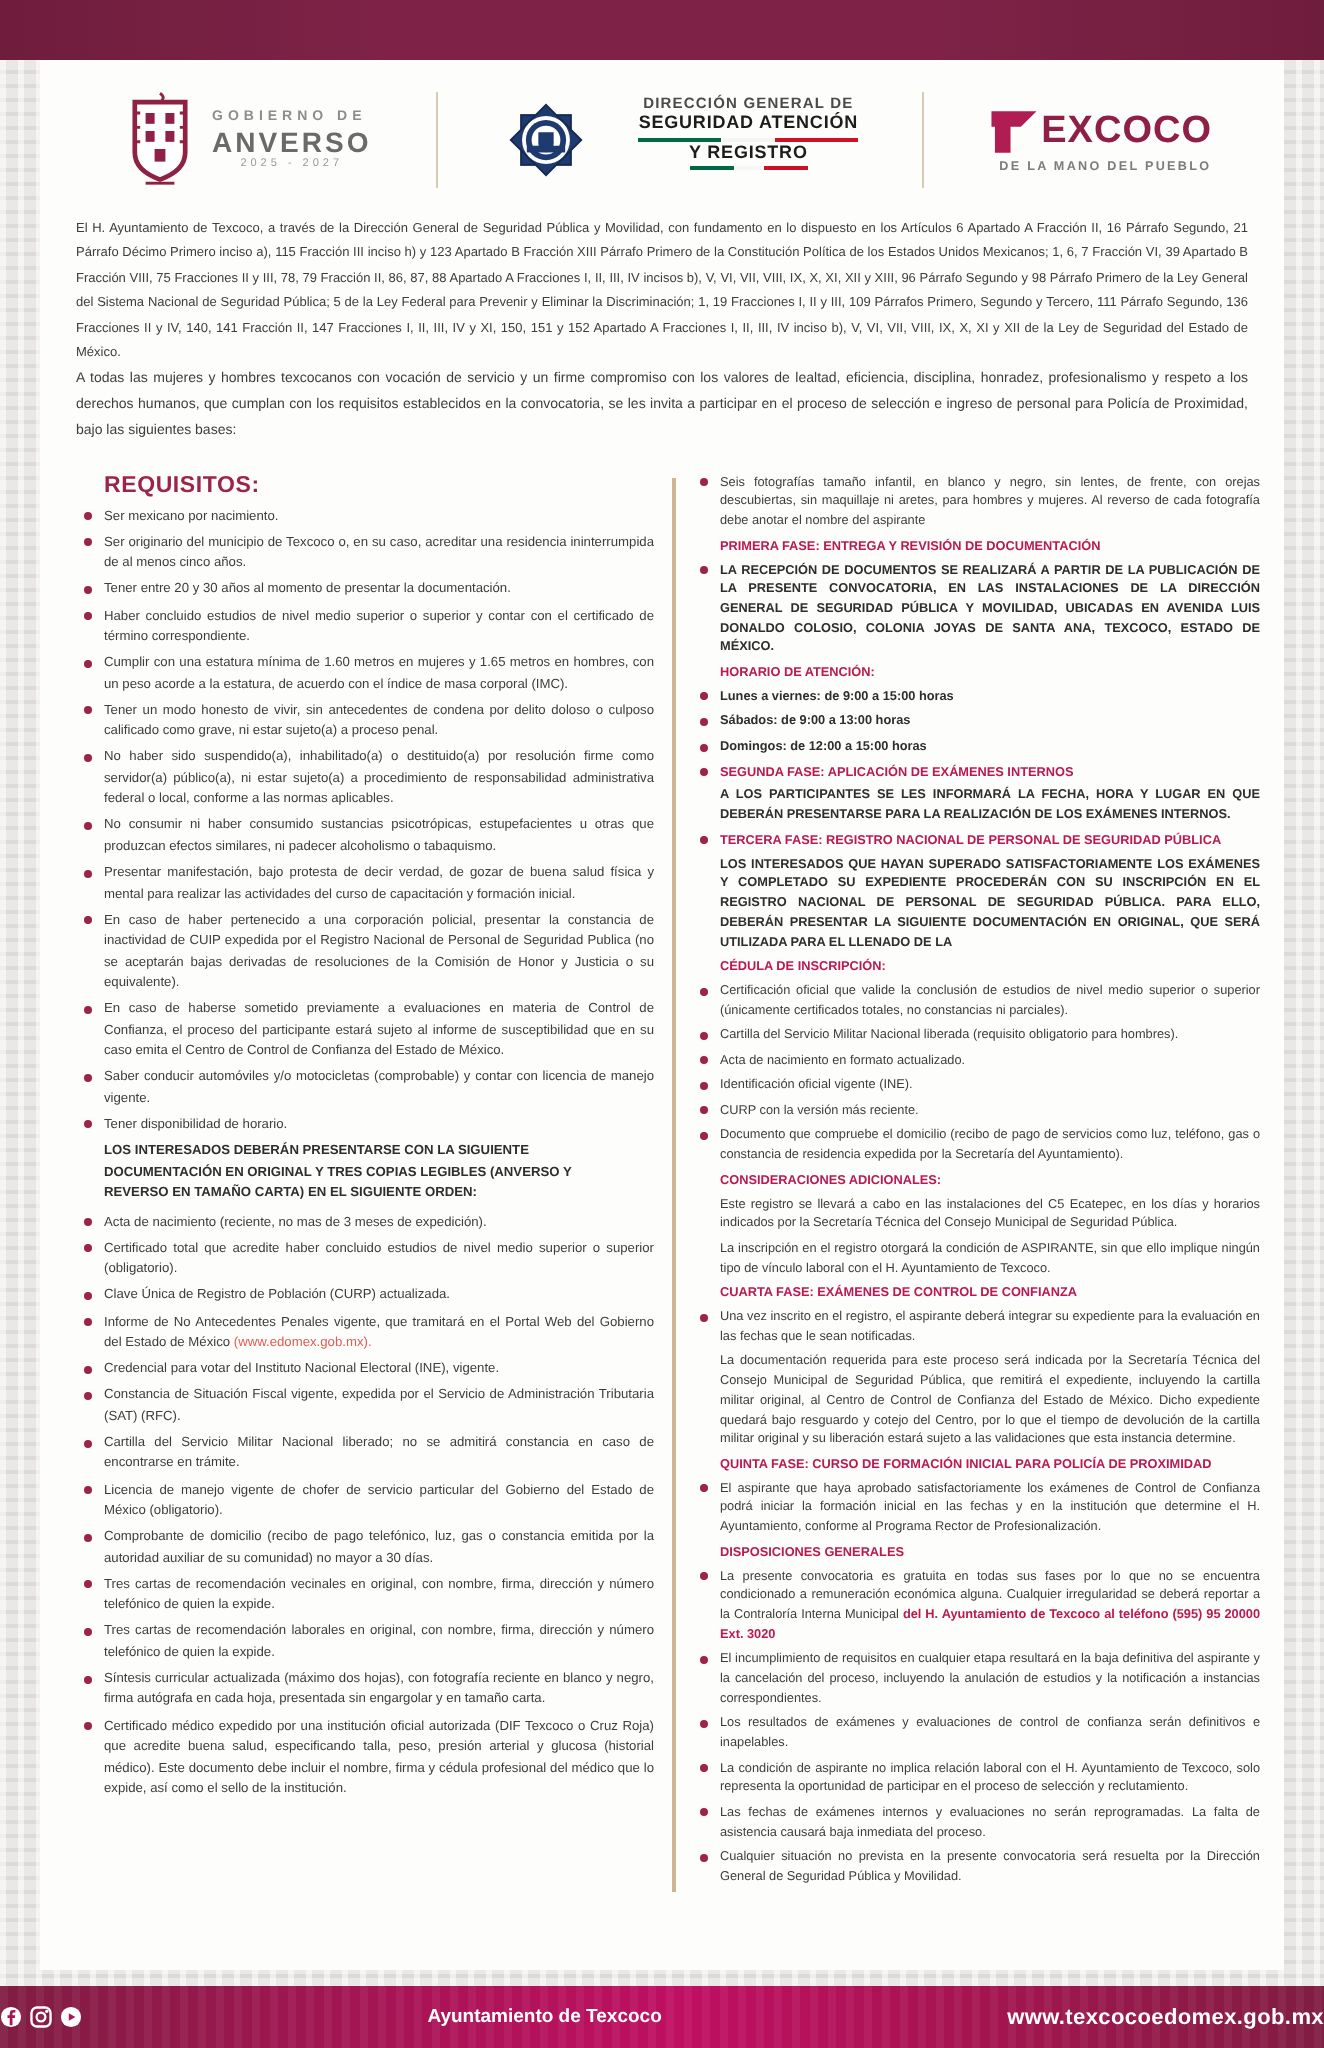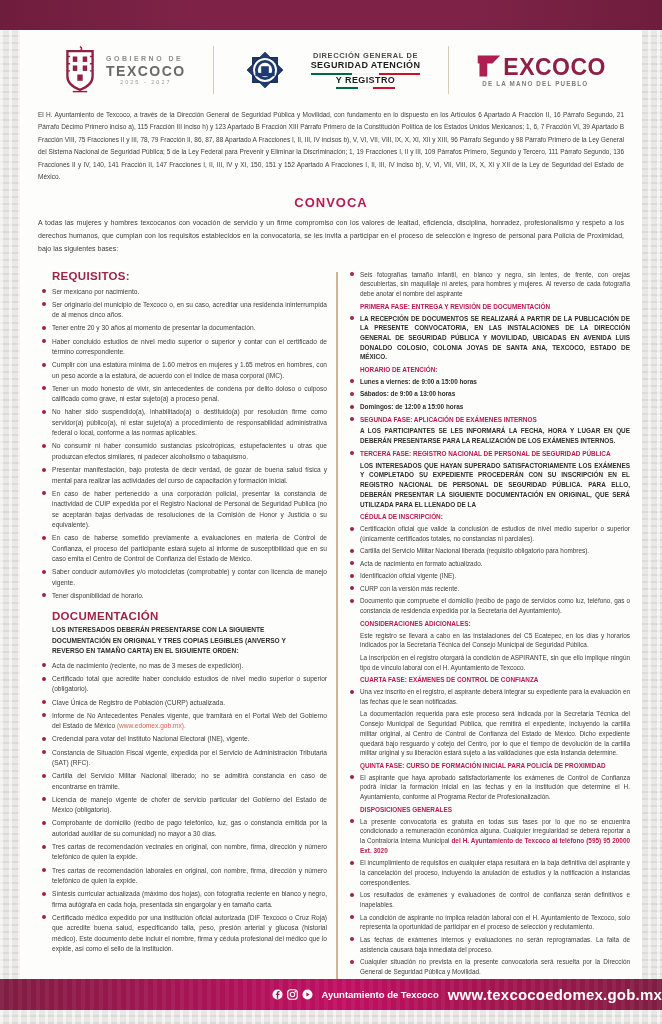--- a/index.html
+++ b/index.html
@@ -28,29 +28,29 @@
   }
 
   
   .logos{display:flex;align-items:center;justify-content:space-between;height:72px;padding:0 24px 0 30px;}
   .vdiv{width:1px;height:48px;background:#d8cbb4;}
   .logo-gob{display:flex;align-items:center;gap:8px;}
   .gob-text{display:flex;flex-direction:column;line-height:1.15;}
   .gob-line1{font-size:7px;letter-spacing:2.5px;color:#8d8d8d;font-weight:bold;}
   .gob-line2{font-size:14px;letter-spacing:1.5px;color:#6a6a6a;font-weight:bold;}
   .gob-line3{font-size:5.5px;letter-spacing:2px;color:#9a9a9a;align-self:center;}
-  .logo-police{display:flex;align-items:center;gap:23px;}
+  .logo-police{display:flex;align-items:flex-start;gap:23px;}
   .pol-text{display:flex;flex-direction:column;align-items:center;line-height:1.25;}
   .pol-line1{font-size:7.5px;letter-spacing:.6px;color:#4a4a4a;font-weight:bold;}
   .pol-line2,.pol-line3{font-size:9px;color:#1c1c1c;font-weight:bold;letter-spacing:.4px;padding-bottom:1px;
     border-bottom:2px solid;
     border-image:linear-gradient(90deg,#006847 0 38%,#f5f5f5 38% 62%,#ce1126 62% 100%) 1;}
   .logo-texcoco{display:flex;flex-direction:column;align-items:flex-start;line-height:1;}
   .tex-row{display:flex;align-items:flex-start;gap:1px;}
-  .tex-word{font-size:23px;font-weight:bold;color:#8e1f46;letter-spacing:.5px;margin-top:3px;}
+  .tex-word{font-size:19px;font-weight:bold;color:#8e1f46;letter-spacing:.5px;margin-top:3px;}
   .tex-slogan{font-size:6.3px;letter-spacing:1.15px;color:#7c7c7c;margin:2px 0 0 6px;font-weight:bold;}
 
   
   .intro{font-size:6.5px;line-height:1.92;text-align:justify;color:var(--ink);margin:3px 6px 0;}
   .convoca-title{text-align:center;color:var(--accent-bright);font-weight:bold;font-size:13px;letter-spacing:1px;margin:11px 0 7px;}
   .convoca-body{font-size:7px;line-height:1.85;text-align:justify;color:var(--ink);margin:0 6px;}
 
   
   .columns{display:flex;margin-top:12px;align-items:stretch;}
   .col-left{width:302px;padding:2px 7px 0 10px;}
@@ -69,30 +69,30 @@
   .doclink{color:var(--link);}
   .strong-tail{color:var(--accent-bright);font-weight:bold;}
 
   .t-fase .txt{color:var(--accent-bright);font-weight:bold;text-align:left;}
   .t-bold .txt,.t-parabold .txt{font-weight:bold;color:var(--ink-bold);}
   .t-strong .txt{font-weight:bold;color:var(--ink-bold);text-align:left;}
   .t-fase{margin-top:2px;margin-bottom:2.2px;}
 
   
   .footer{
-    position:absolute;left:0;right:0;bottom:14px;height:31px;color:#fff;
+    position:absolute;left:0;right:0;bottom:0;height:31px;color:#fff;
     background:linear-gradient(90deg,#801d42 0%,#a81455 30%,#c00f62 52%,#a3154f 75%,#801d42 100%);
-    display:flex;align-items:center;justify-content:flex-end;gap:9px;
+    display:flex;align-items:center;justify-content:space-between;gap:9px;
   }
   .footer::before{content:"";position:absolute;inset:0;
     background-image:repeating-linear-gradient(90deg, rgba(255,255,255,.05) 0 4px, transparent 4px 9px);}
   .social{display:flex;align-items:center;gap:4px;position:relative;}
   .social svg{display:block;}
   .f-entity{font-size:9.5px;font-weight:bold;position:relative;}
-  .f-site{font-size:15px;font-weight:bold;letter-spacing:.2px;position:relative;}
+  .f-site{font-size:11px;font-weight:bold;letter-spacing:.2px;position:relative;}
 </style>
 </head>
 <body>
 
 <div class="page">
   <div class="topbar"></div>
 
   <div class="sheet">
 
     <div class="logos">
@@ -103,21 +103,21 @@
           <path d="M6 6 h28 M6 12 h3 M31 12 h3 M6 20 h3 M31 20 h3 M6 28 h3 M31 28 h3" stroke="#8e2144" stroke-width="1.6"></path>
           <rect x="12" y="12" width="5" height="6" fill="#8e2144"></rect>
           <rect x="23" y="12" width="5" height="6" fill="#8e2144"></rect>
           <rect x="12" y="22" width="5" height="6" fill="#8e2144"></rect>
           <rect x="23" y="22" width="5" height="6" fill="#8e2144"></rect>
           <rect x="17" y="32" width="6" height="7" fill="#8e2144"></rect>
           <path d="M12 51 h16" stroke="#8e2144" stroke-width="1.6"></path>
         </svg>
         <div class="gob-text">
           <span class="gob-line1">GOBIERNO DE</span>
-          <span class="gob-line2">TEXCOCO</span>
+          <span class="gob-line2">ANVERSO</span>
           <span class="gob-line3">2025 - 2027</span>
         </div>
       </div>
 
       <div class="vdiv"></div>
 
       <div class="logo-police">
         <svg width="46" height="46" viewBox="0 0 48 48">
           <rect x="11" y="11" width="26" height="26" fill="#1e3a6e" stroke="#16294f" stroke-width="1"></rect>
           <rect x="11" y="11" width="26" height="26" fill="#1e3a6e" stroke="#16294f" stroke-width="1" transform="rotate(45 24 24)"></rect>
@@ -142,21 +142,20 @@
             <path d="M2 2 H28 L19 11 H13 V26 H4 V11 H2 Z" fill="#b01d53"></path>
           </svg>
           <span class="tex-word">EXCOCO</span>
         </div>
         <span class="tex-slogan">DE LA MANO DEL PUEBLO</span>
       </div>
     </div>
 
     <p class="intro">El H. Ayuntamiento de Texcoco, a través de la Dirección General de Seguridad Pública y Movilidad, con fundamento en lo dispuesto en los Artículos 6 Apartado A Fracción II, 16 Párrafo Segundo, 21 Párrafo Décimo Primero inciso a), 115 Fracción III inciso h) y 123 Apartado B Fracción XIII Párrafo Primero de la Constitución Política de los Estados Unidos Mexicanos; 1, 6, 7 Fracción VI, 39 Apartado B Fracción VIII, 75 Fracciones II y III, 78, 79 Fracción II, 86, 87, 88 Apartado A Fracciones I, II, III, IV incisos b), V, VI, VII, VIII, IX, X, XI, XII y XIII, 96 Párrafo Segundo y 98 Párrafo Primero de la Ley General del Sistema Nacional de Seguridad Pública; 5 de la Ley Federal para Prevenir y Eliminar la Discriminación; 1, 19 Fracciones I, II y III, 109 Párrafos Primero, Segundo y Tercero, 111 Párrafo Segundo, 136 Fracciones II y IV, 140, 141 Fracción II, 147 Fracciones I, II, III, IV y XI, 150, 151 y 152 Apartado A Fracciones I, II, III, IV inciso b), V, VI, VII, VIII, IX, X, XI y XII de la Ley de Seguridad del Estado de México.</p>
 
-    <div class="convoca-title">CONVOCA</div>
     <p class="convoca-body">A todas las mujeres y hombres texcocanos con vocación de servicio y un firme compromiso con los valores de lealtad, eficiencia, disciplina, honradez, profesionalismo y respeto a los derechos humanos, que cumplan con los requisitos establecidos en la convocatoria, se les invita a participar en el proceso de selección e ingreso de personal para Policía de Proximidad, bajo las siguientes bases:</p>
 
     <div class="columns">
 
       <div class="col-left">
         <h2 class="section">REQUISITOS:</h2>
         <div>
 
         <div class="item">
               <span class="dot"></span>
@@ -205,21 +204,20 @@
             <div class="item">
               <span class="dot"></span>
               <span class="txt"><span>Saber conducir automóviles y/o motocicletas (comprobable) y contar con licencia de manejo vigente.</span></span>
             </div>
             <div class="item">
               <span class="dot"></span>
               <span class="txt"><span>Tener disponibilidad de horario.</span></span>
             </div>
           </div>
 
-        <h2 class="section doc">DOCUMENTACIÓN</h2>
         <p class="doc-intro">LOS INTERESADOS DEBERÁN PRESENTARSE CON LA SIGUIENTE DOCUMENTACIÓN EN ORIGINAL Y TRES COPIAS LEGIBLES (ANVERSO Y REVERSO EN TAMAÑO CARTA) EN EL SIGUIENTE ORDEN:</p>
         <div>
 
         <div class="item">
               <span class="dot"></span>
               <span class="txt"><span>Acta de nacimiento (reciente, no mas de 3 meses de expedición).</span> </span>
             </div>
             <div class="item">
               <span class="dot"></span>
               <span class="txt"><span>Certificado total que acredite haber concluido estudios de nivel medio superior o superior (obligatorio).</span> </span>

